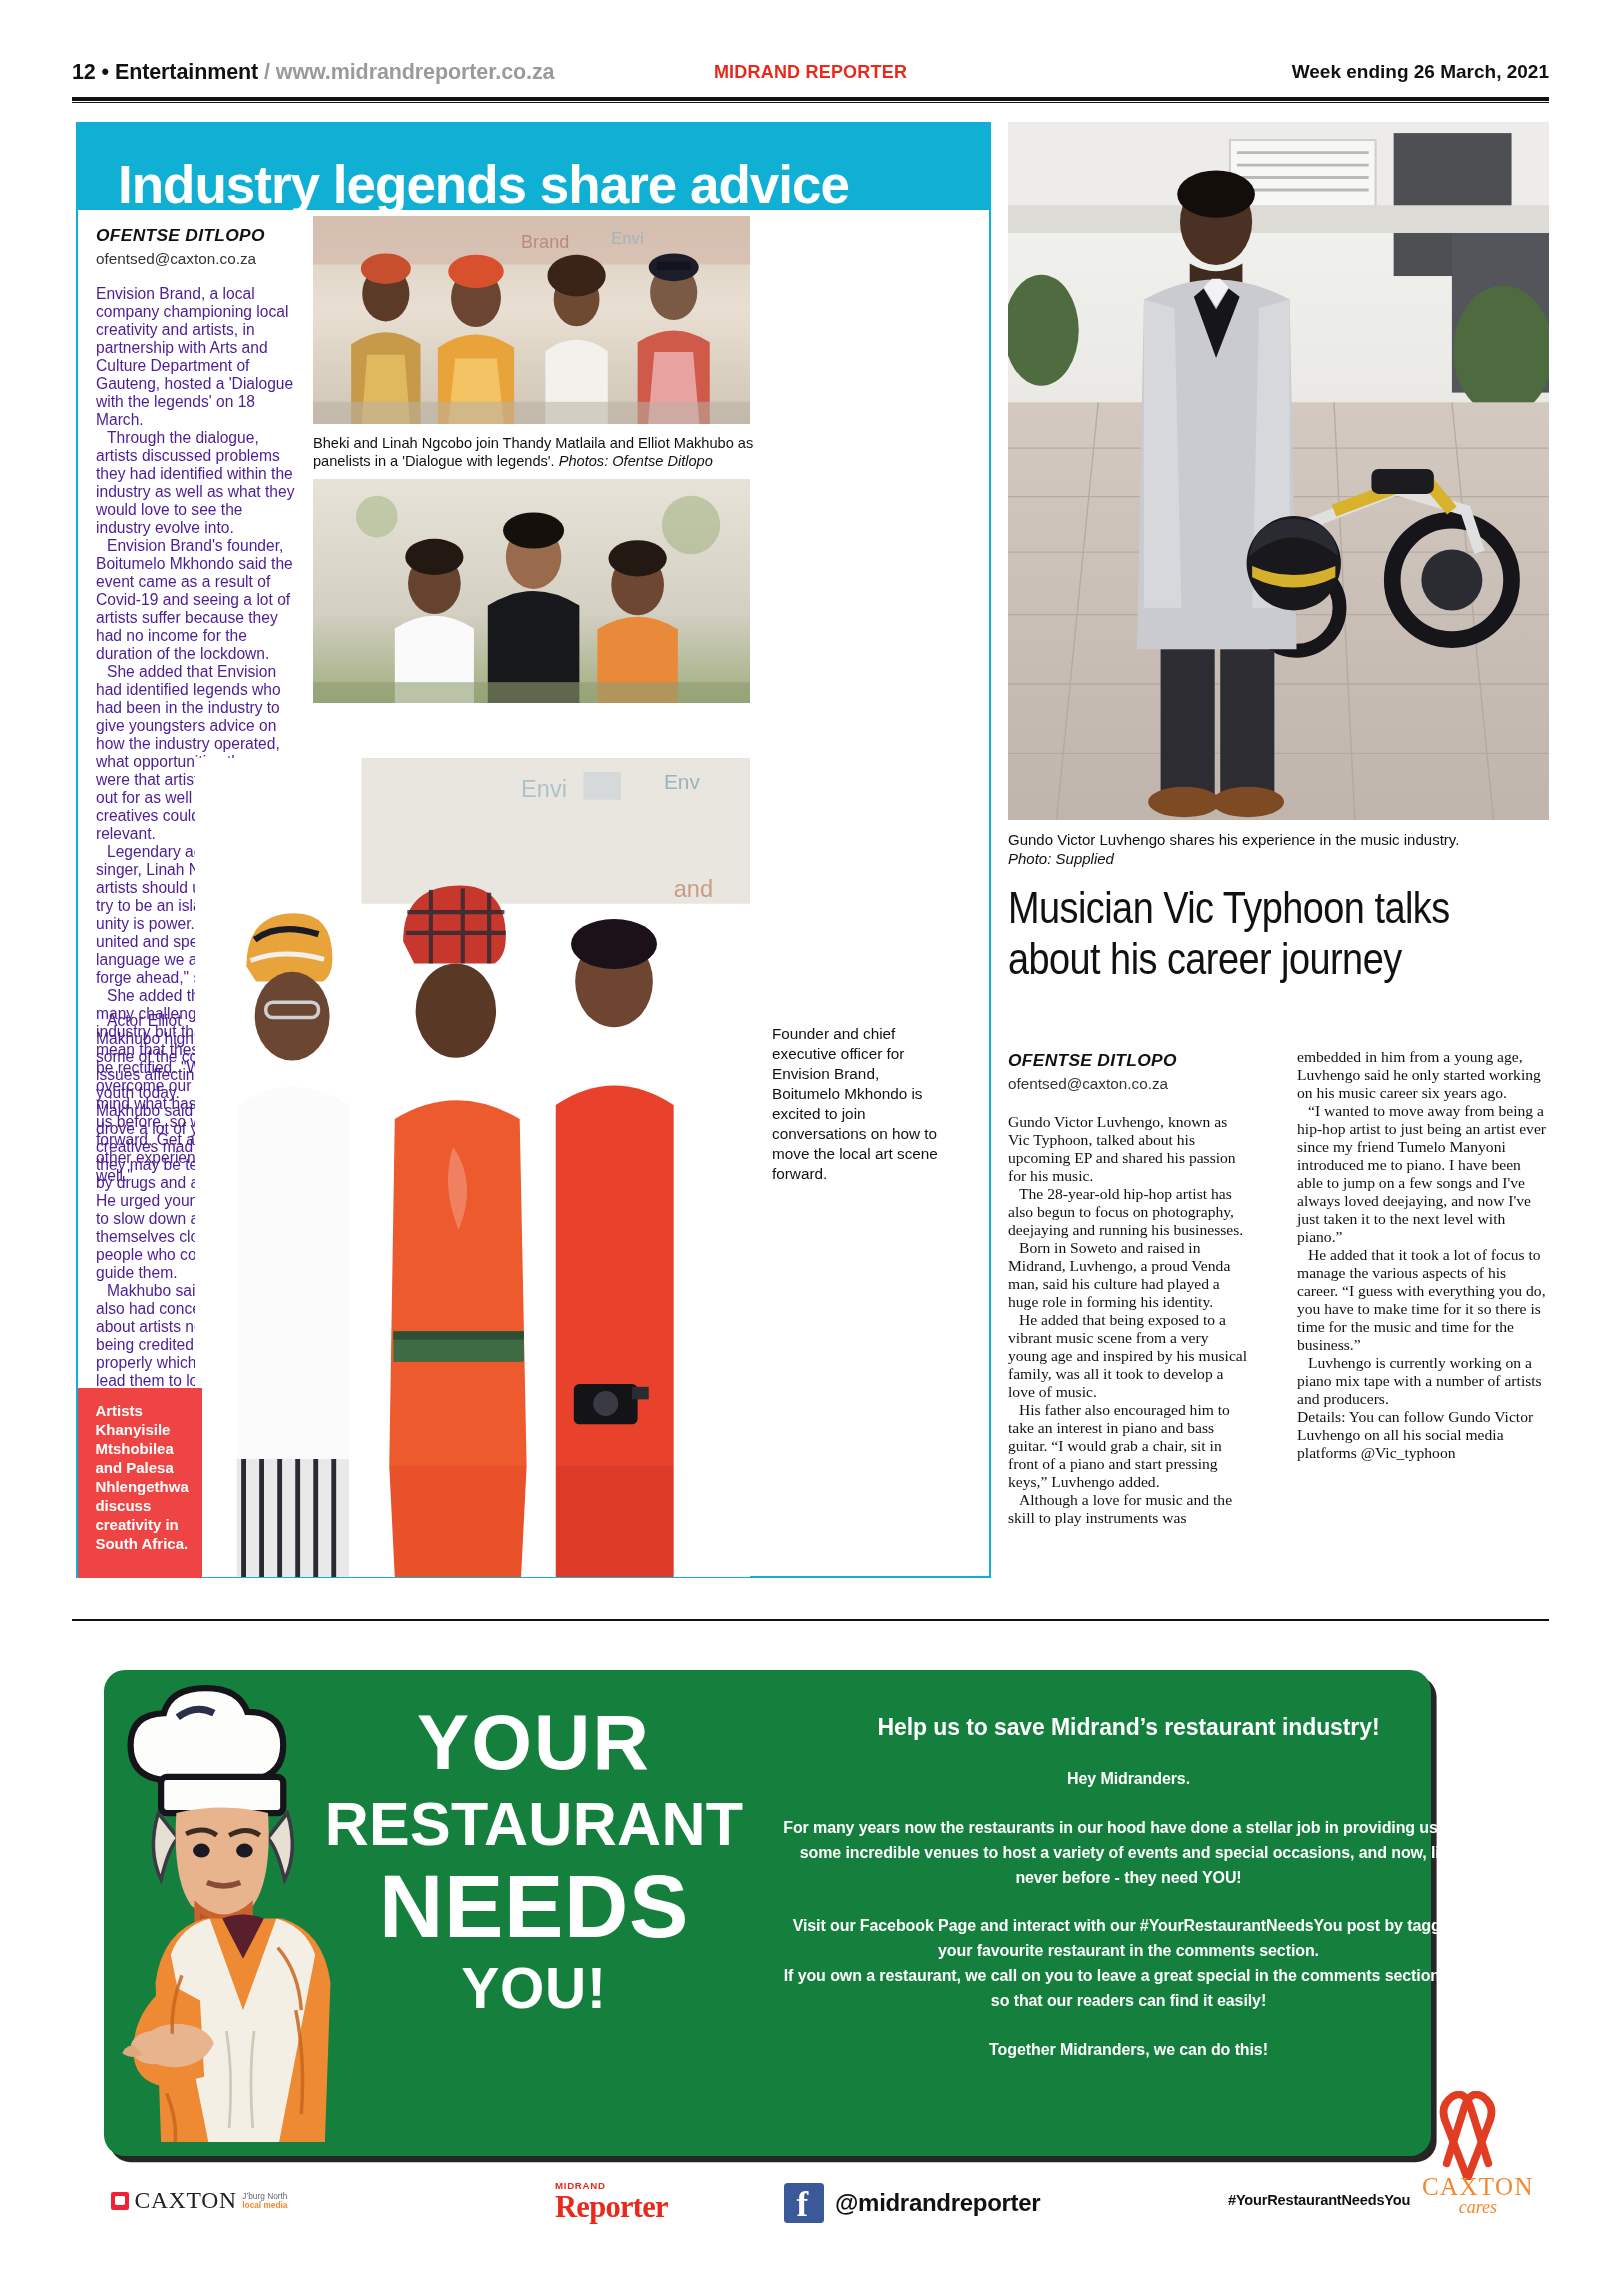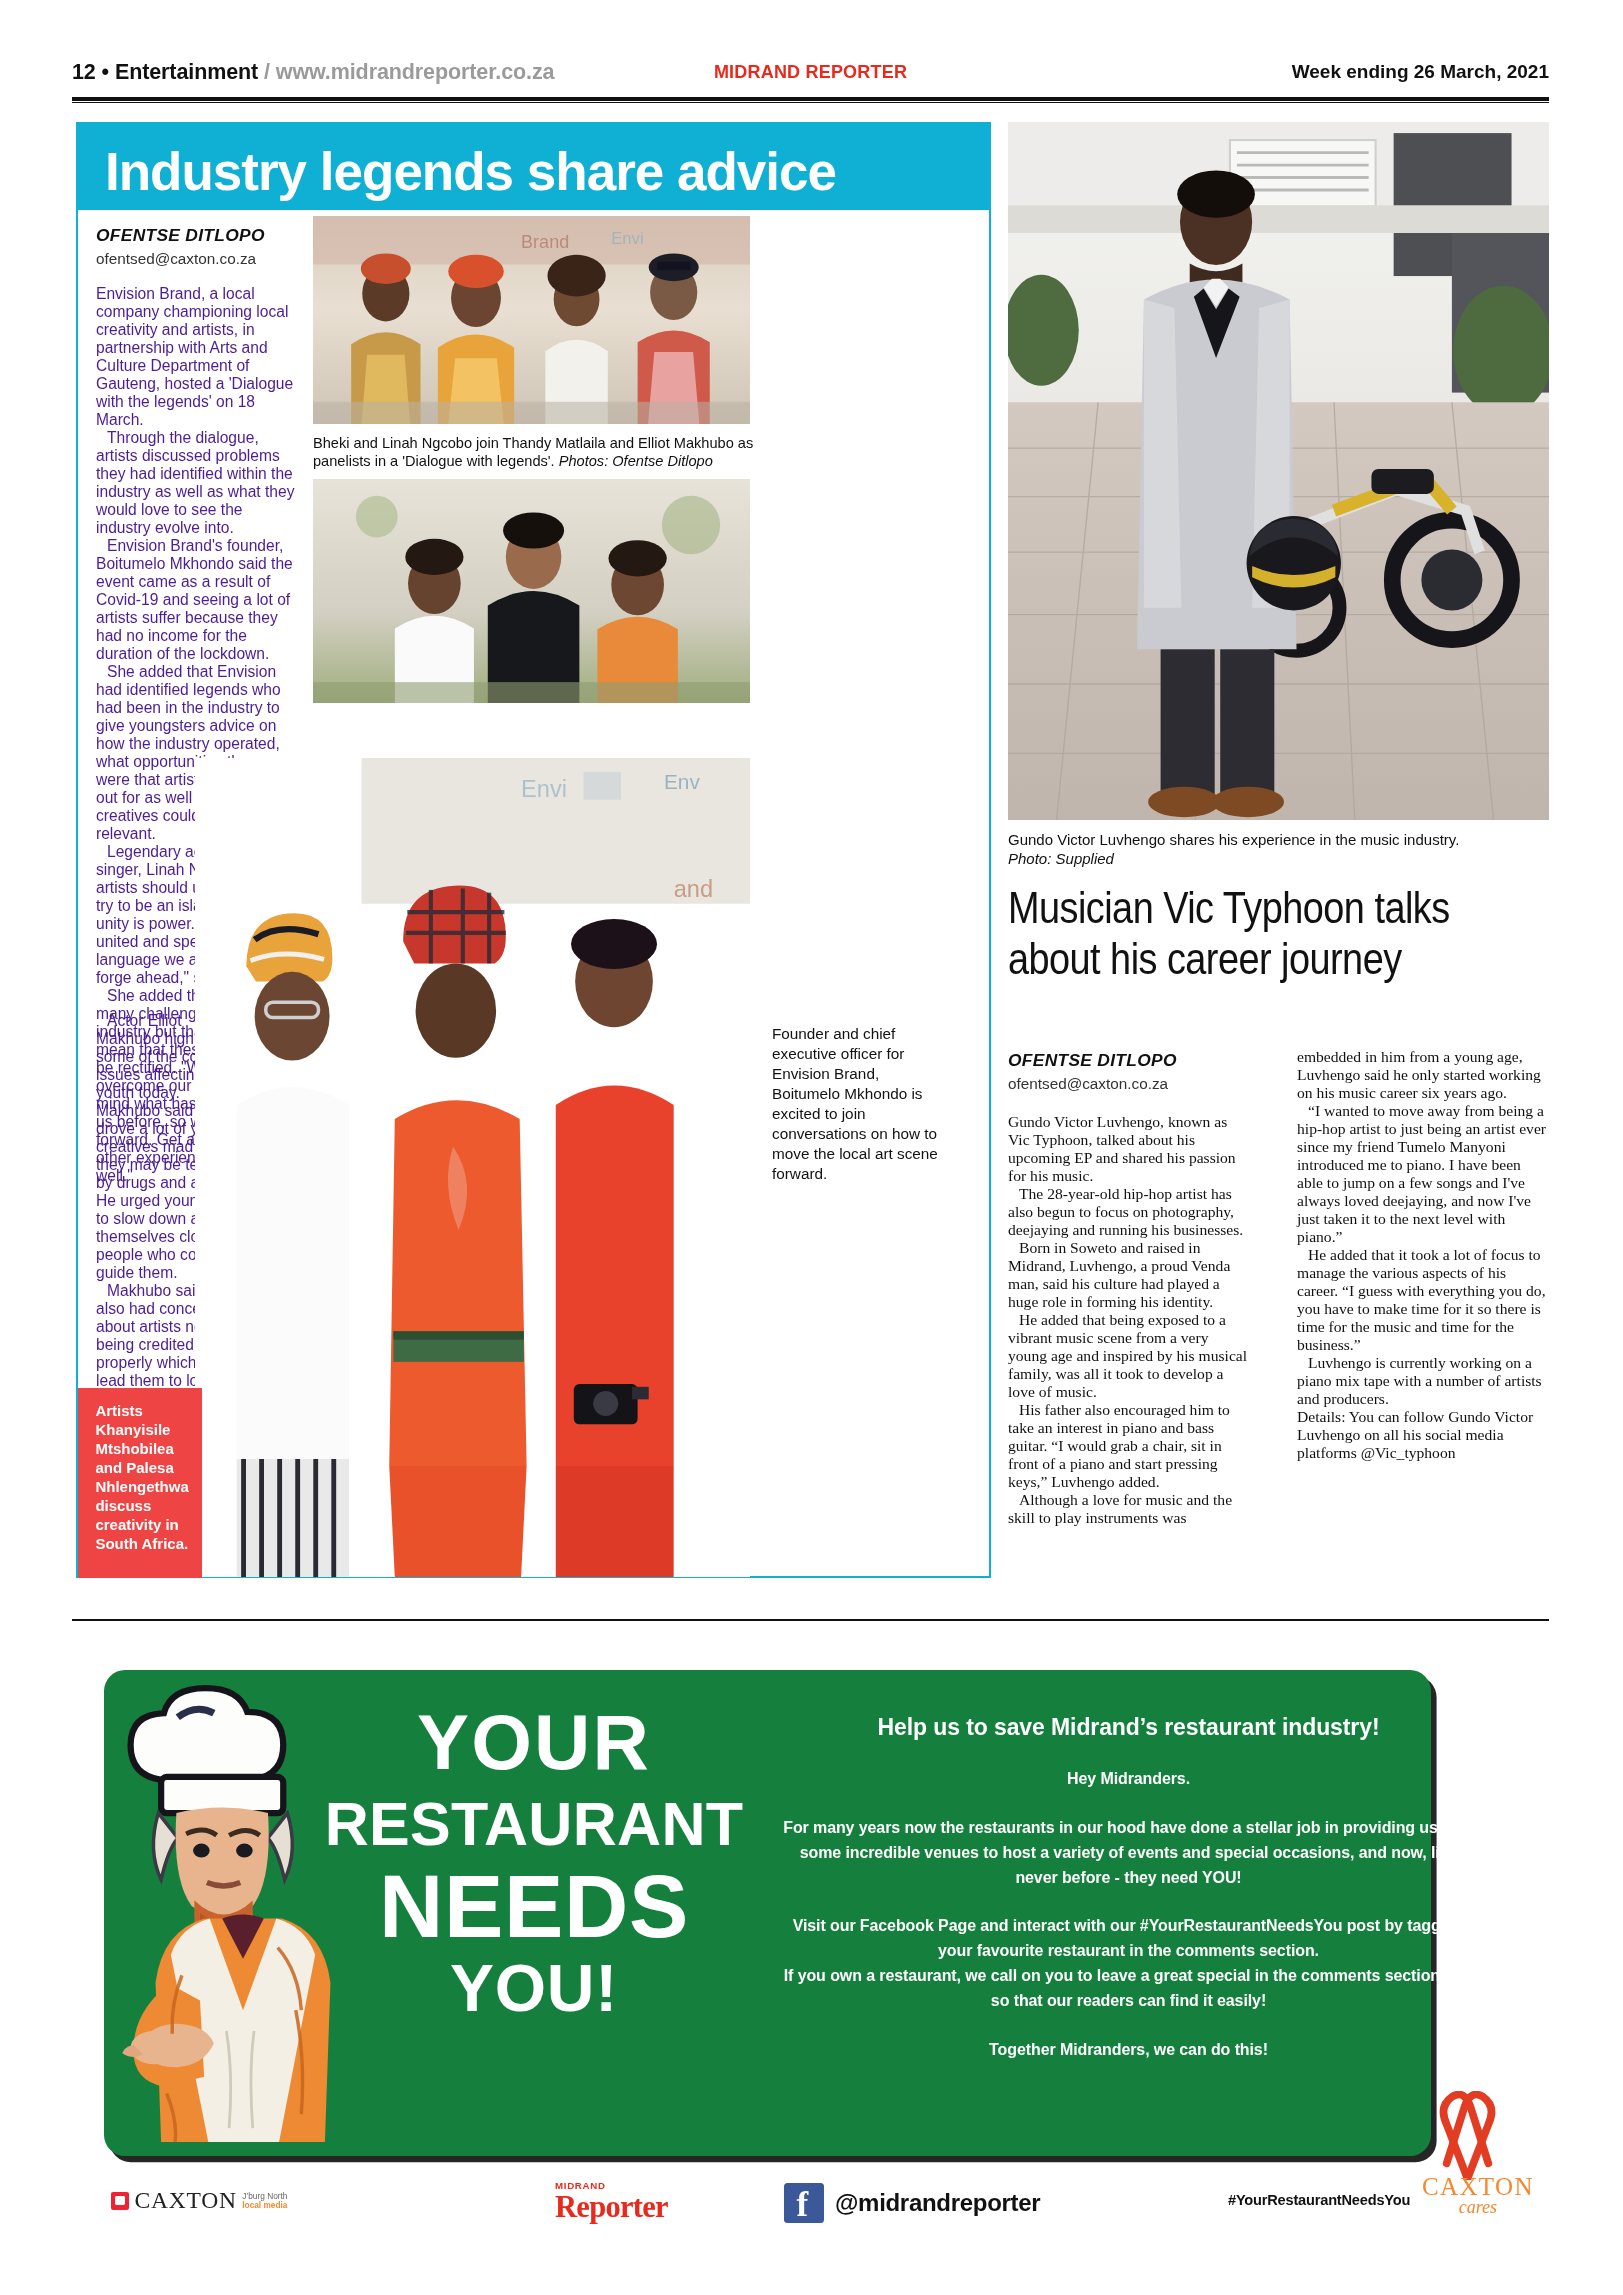--- a/index.html
+++ b/index.html
@@ -11,21 +11,21 @@
   .mh-left{position:absolute;left:0;top:0;font-size:21.5px;font-weight:bold;color:#111;letter-spacing:-0.1px;white-space:nowrap;}
   .mh-left .dim{color:#9a9a9a;font-weight:bold;}
   .mh-center{position:absolute;left:0;right:0;top:2.1px;text-align:center;font-size:18px;font-weight:bold;color:#e8291c;letter-spacing:0.2px;}
   .mh-right{position:absolute;right:0;top:1.4px;font-size:19px;font-weight:bold;color:#111;white-space:nowrap;}
   .mh-rule{position:absolute;left:72px;top:97px;width:1477px;height:3.5px;background:#111;}
   .mh-rule2{position:absolute;left:72px;top:102px;width:1477px;height:1.4px;background:#111;}
 
   
   .feature{position:absolute;left:76px;top:122px;width:915px;height:1456px;border:2.1px solid #0fb0d4;box-sizing:border-box;background:#fff;}
   .feature-head{position:absolute;left:0;top:0;width:100%;height:86px;background:#0fb0d4;}
-  .feature-head h1{position:absolute;left:24px;top:5.6px;margin:3px;color:#fff;font-size:53px;font-weight:bold;letter-spacing:-1px;font-family:"Liberation Sans",sans-serif;line-height:78px;white-space:nowrap;}
+  .feature-head h1{position:absolute;left:24px;top:5.6px;margin:16px;color:#fff;font-size:53px;font-weight:bold;letter-spacing:-1px;font-family:"Liberation Sans",sans-serif;line-height:78px;white-space:nowrap;}
 
   .f-body{position:absolute;left:0;top:86px;width:100%;height:1368px;}
 
   
   .col1{position:absolute;left:18px;top:15.3px;width:201px;}
   .byline{font-size:17.4px;font-weight:bold;font-style:italic;color:#111;letter-spacing:0.3px;line-height:21.5px;}
   .byemail{font-size:15.3px;color:#333;line-height:21px;margin-top:1.4px;}
   .serif{font-family:Liberation Sans, sans-serif;color:#4c1d95;}
   .body1{font-size:15.6px;line-height:18px;text-align:left;margin-top:16px;}
   .body1 p{margin:0;text-indent:11px;}
@@ -58,21 +58,21 @@
   .ad-h{font-size:23px;font-weight:bold;color:#fff;line-height:30.5px;letter-spacing:-0.1px;}
   .ad-p{font-size:16px;font-weight:bold;color:#fff;line-height:25px;letter-spacing:-0.1px;margin-top:23.6px;}
   .ad-p.tight{margin-top:21px;}
 
   
   .poster{position:absolute;left:208px;top:30.5px;width:444px;color:#fff;font-weight:bold;font-family:"Liberation Sans",sans-serif;line-height:0;}
   .poster div{font-size:78px;letter-spacing:-0.7px;text-align:center;line-height:82px;}
   .poster .w1{font-size:78px;letter-spacing:2.1px;}
   .poster .w2{font-size:61px;letter-spacing:0.3px;}
   .poster .w3{font-size:89px;letter-spacing:0.7px;}
-  .poster .w4{font-size:66px;letter-spacing:0.7px;}
+  .poster .w4{font-size:57px;letter-spacing:0.7px;}
 
   
   .chef{position:absolute;left:14px;top:14px;width:250px;height:458px;}
 
   
   .adfoot{position:absolute;left:104px;top:2173px;width:1437px;height:76px;}
   .logo-caxton{position:absolute;left:7px;top:14px;display:flex;align-items:center;gap:5.6px;}
   .cx-sq{width:18px;height:18px;background:#e23;border-radius:2.1px;position:relative;}
   .cx-sq:after{content:"";position:absolute;left:4.2px;top:4.2px;width:9.7px;height:9.7px;background:#fff;border-radius:1.4px;}
   .cx-word{font-size:23.6px;letter-spacing:0.7px;color:#222;font-family:"Liberation Serif",serif;}

